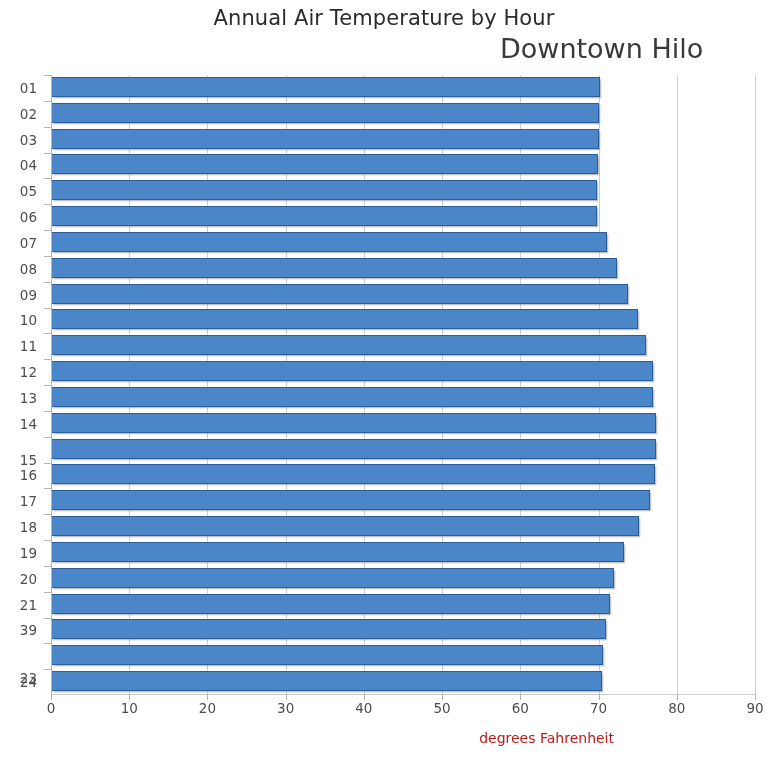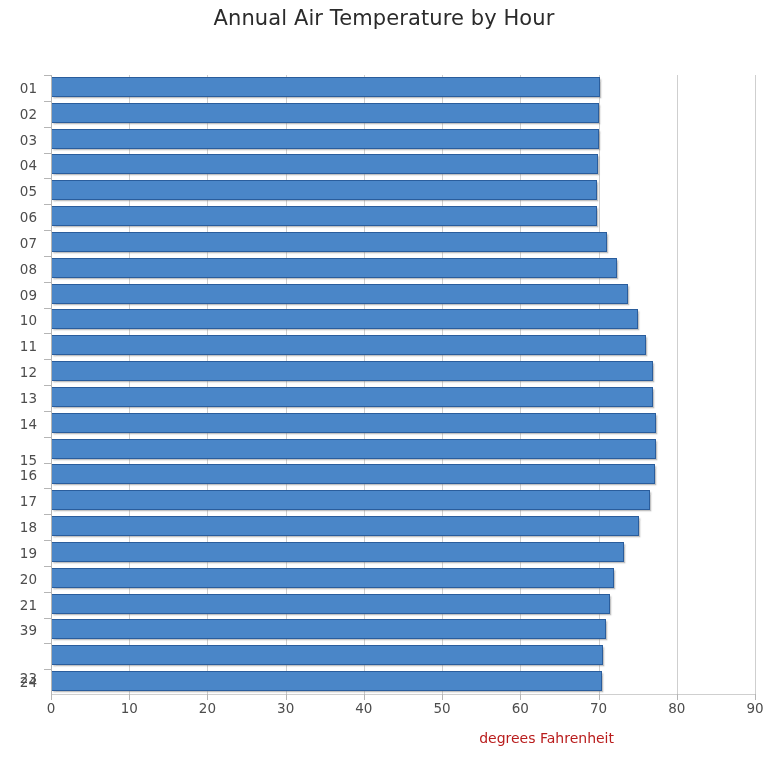--- a/index.html
+++ b/index.html
@@ -128,20 +128,21 @@
     font-size: 14px;
     color: #b91c1c;
   }
 </style>
 </head>
 <body>
 
 <div id="page">
 
   <div id="chart-title">Annual Air Temperature by Hour</div>
+  <div id="station-label">Downtown Hilo</div>
 
   <div id="plot">
     <div id="gridlines">
         <div class="gridline" style="left: 78.2222px;"></div>
         <div class="gridline" style="left: 156.444px;"></div>
         <div class="gridline" style="left: 234.667px;"></div>
         <div class="gridline" style="left: 312.889px;"></div>
         <div class="gridline" style="left: 391.111px;"></div>
         <div class="gridline" style="left: 469.333px;"></div>
         <div class="gridline" style="left: 547.556px;"></div>

